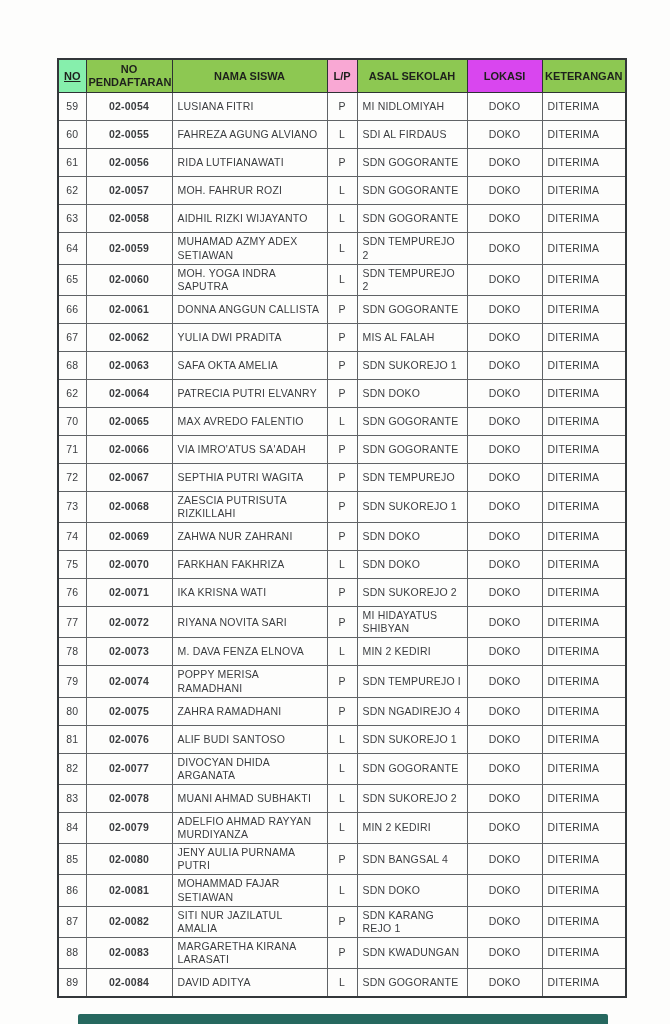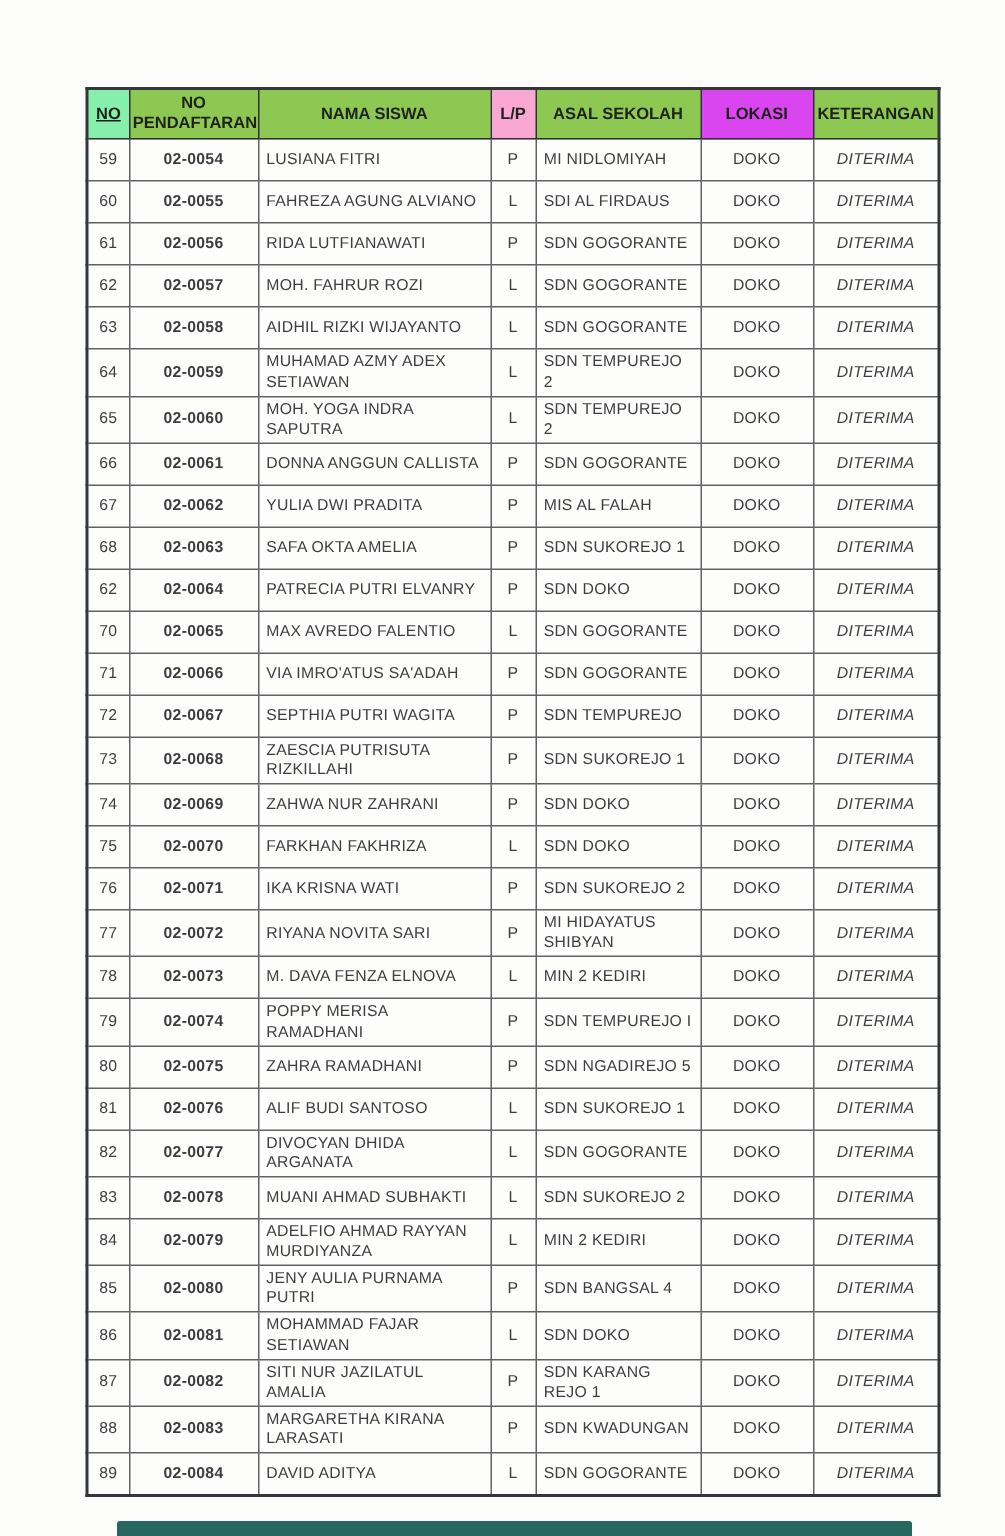--- a/index.html
+++ b/index.html
@@ -50,21 +50,21 @@
     line-height: 1.25;
     letter-spacing: 0.2px;
     word-wrap: break-word;
   }
   td.c-no   { text-align: center; }
   td.c-reg  { text-align: center; font-weight: bold; color: #2c2e31; margin-left: 44px; }
   td.c-name { text-align: left; }
   td.c-lp   { text-align: center; }
   td.c-school { text-align: left; }
   td.c-loc  { text-align: center; }
-  td.c-ket  { text-align: center; font-style: italic; }
+  td.c-ket  { text-align: left; }
   .footer-bar {
     position: absolute;
     left: 78px;
     bottom: 0;
     width: 530px;
     height: 10px;
     border-radius: 2px 2px 0 0;
   }
 </style>
 </head>
@@ -281,21 +281,21 @@
           <td class="c-lp">P</td>
           <td class="c-school">SDN TEMPUREJO I</td>
           <td class="c-loc">DOKO</td>
           <td class="c-ket">DITERIMA</td>
         </tr>
         <tr>
           <td class="c-no">80</td>
           <td class="c-reg">02-0075</td>
           <td class="c-name">ZAHRA RAMADHANI</td>
           <td class="c-lp">P</td>
-          <td class="c-school">SDN NGADIREJO 5</td>
+          <td class="c-school">SDN NGADIREJO 4</td>
           <td class="c-loc">DOKO</td>
           <td class="c-ket">DITERIMA</td>
         </tr>
         <tr>
           <td class="c-no">81</td>
           <td class="c-reg">02-0076</td>
           <td class="c-name">ALIF BUDI SANTOSO</td>
           <td class="c-lp">L</td>
           <td class="c-school">SDN SUKOREJO 1</td>
           <td class="c-loc">DOKO</td>

